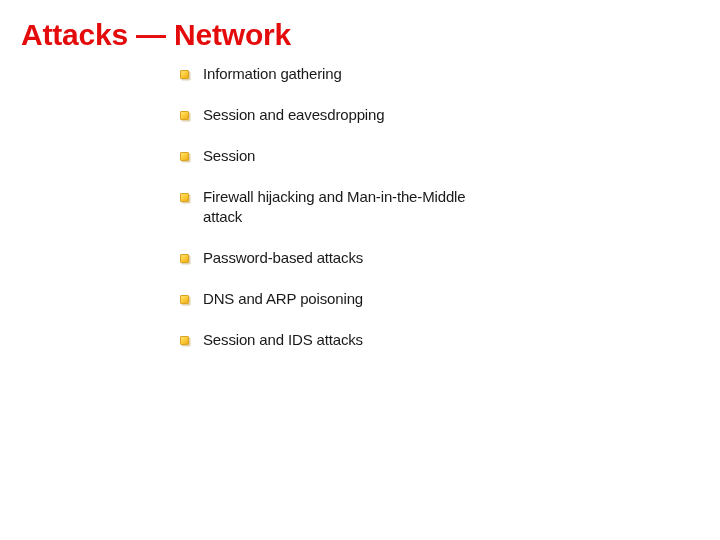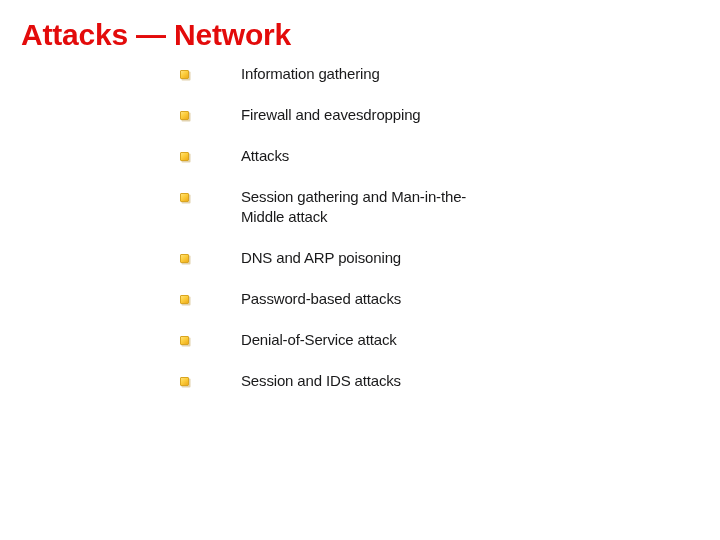--- a/index.html
+++ b/index.html
@@ -72,66 +72,61 @@
     height: 9px;
     background: linear-gradient(140deg, #ffe07a 0%, #fdcf3e 42%, #eeab1b 100%);
     border: 1px solid #d9a520;
     border-radius: 1px;
     box-shadow: 1.5px 1.5px 0 rgba(188, 152, 70, 0.45);
     box-sizing: border-box;
   }
 
   .bullet-text {
     display: block;
-    margin-left: 38px;
   }
 </style>
 </head>
 <body>
 
 <div class="slide">
 
   <div class="slide-title">Attacks — Network</div>
 
   <ul class="bullet-list">
 
     <li class="bullet-item">
       <span class="bullet-marker"></span>
       <span class="bullet-text">Information gathering</span>
     </li>
 
     <li class="bullet-item">
       <span class="bullet-marker"></span>
-      <span class="bullet-text">Firewall and eavesdropping</span>
+      <span class="bullet-text">Session and eavesdropping</span>
     </li>
 
     <li class="bullet-item">
       <span class="bullet-marker"></span>
-      <span class="bullet-text">Attacks</span>
+      <span class="bullet-text">Session</span>
     </li>
 
     <li class="bullet-item">
       <span class="bullet-marker"></span>
-      <span class="bullet-text">Session gathering and Man-in-the-Middle attack</span>
-    </li>
-
-    <li class="bullet-item">
-      <span class="bullet-marker"></span>
-      <span class="bullet-text">DNS and ARP poisoning</span>
+      <span class="bullet-text">Firewall hijacking and Man-in-the-Middle attack</span>
     </li>
 
     <li class="bullet-item">
       <span class="bullet-marker"></span>
       <span class="bullet-text">Password-based attacks</span>
     </li>
 
     <li class="bullet-item">
       <span class="bullet-marker"></span>
-      <span class="bullet-text">Denial-of-Service attack</span>
+      <span class="bullet-text">DNS and ARP poisoning</span>
     </li>
+
 
 
     <li class="bullet-item">
       <span class="bullet-marker"></span>
       <span class="bullet-text">Session and IDS attacks</span>
     </li>
 
   </ul>
 
 </div>

